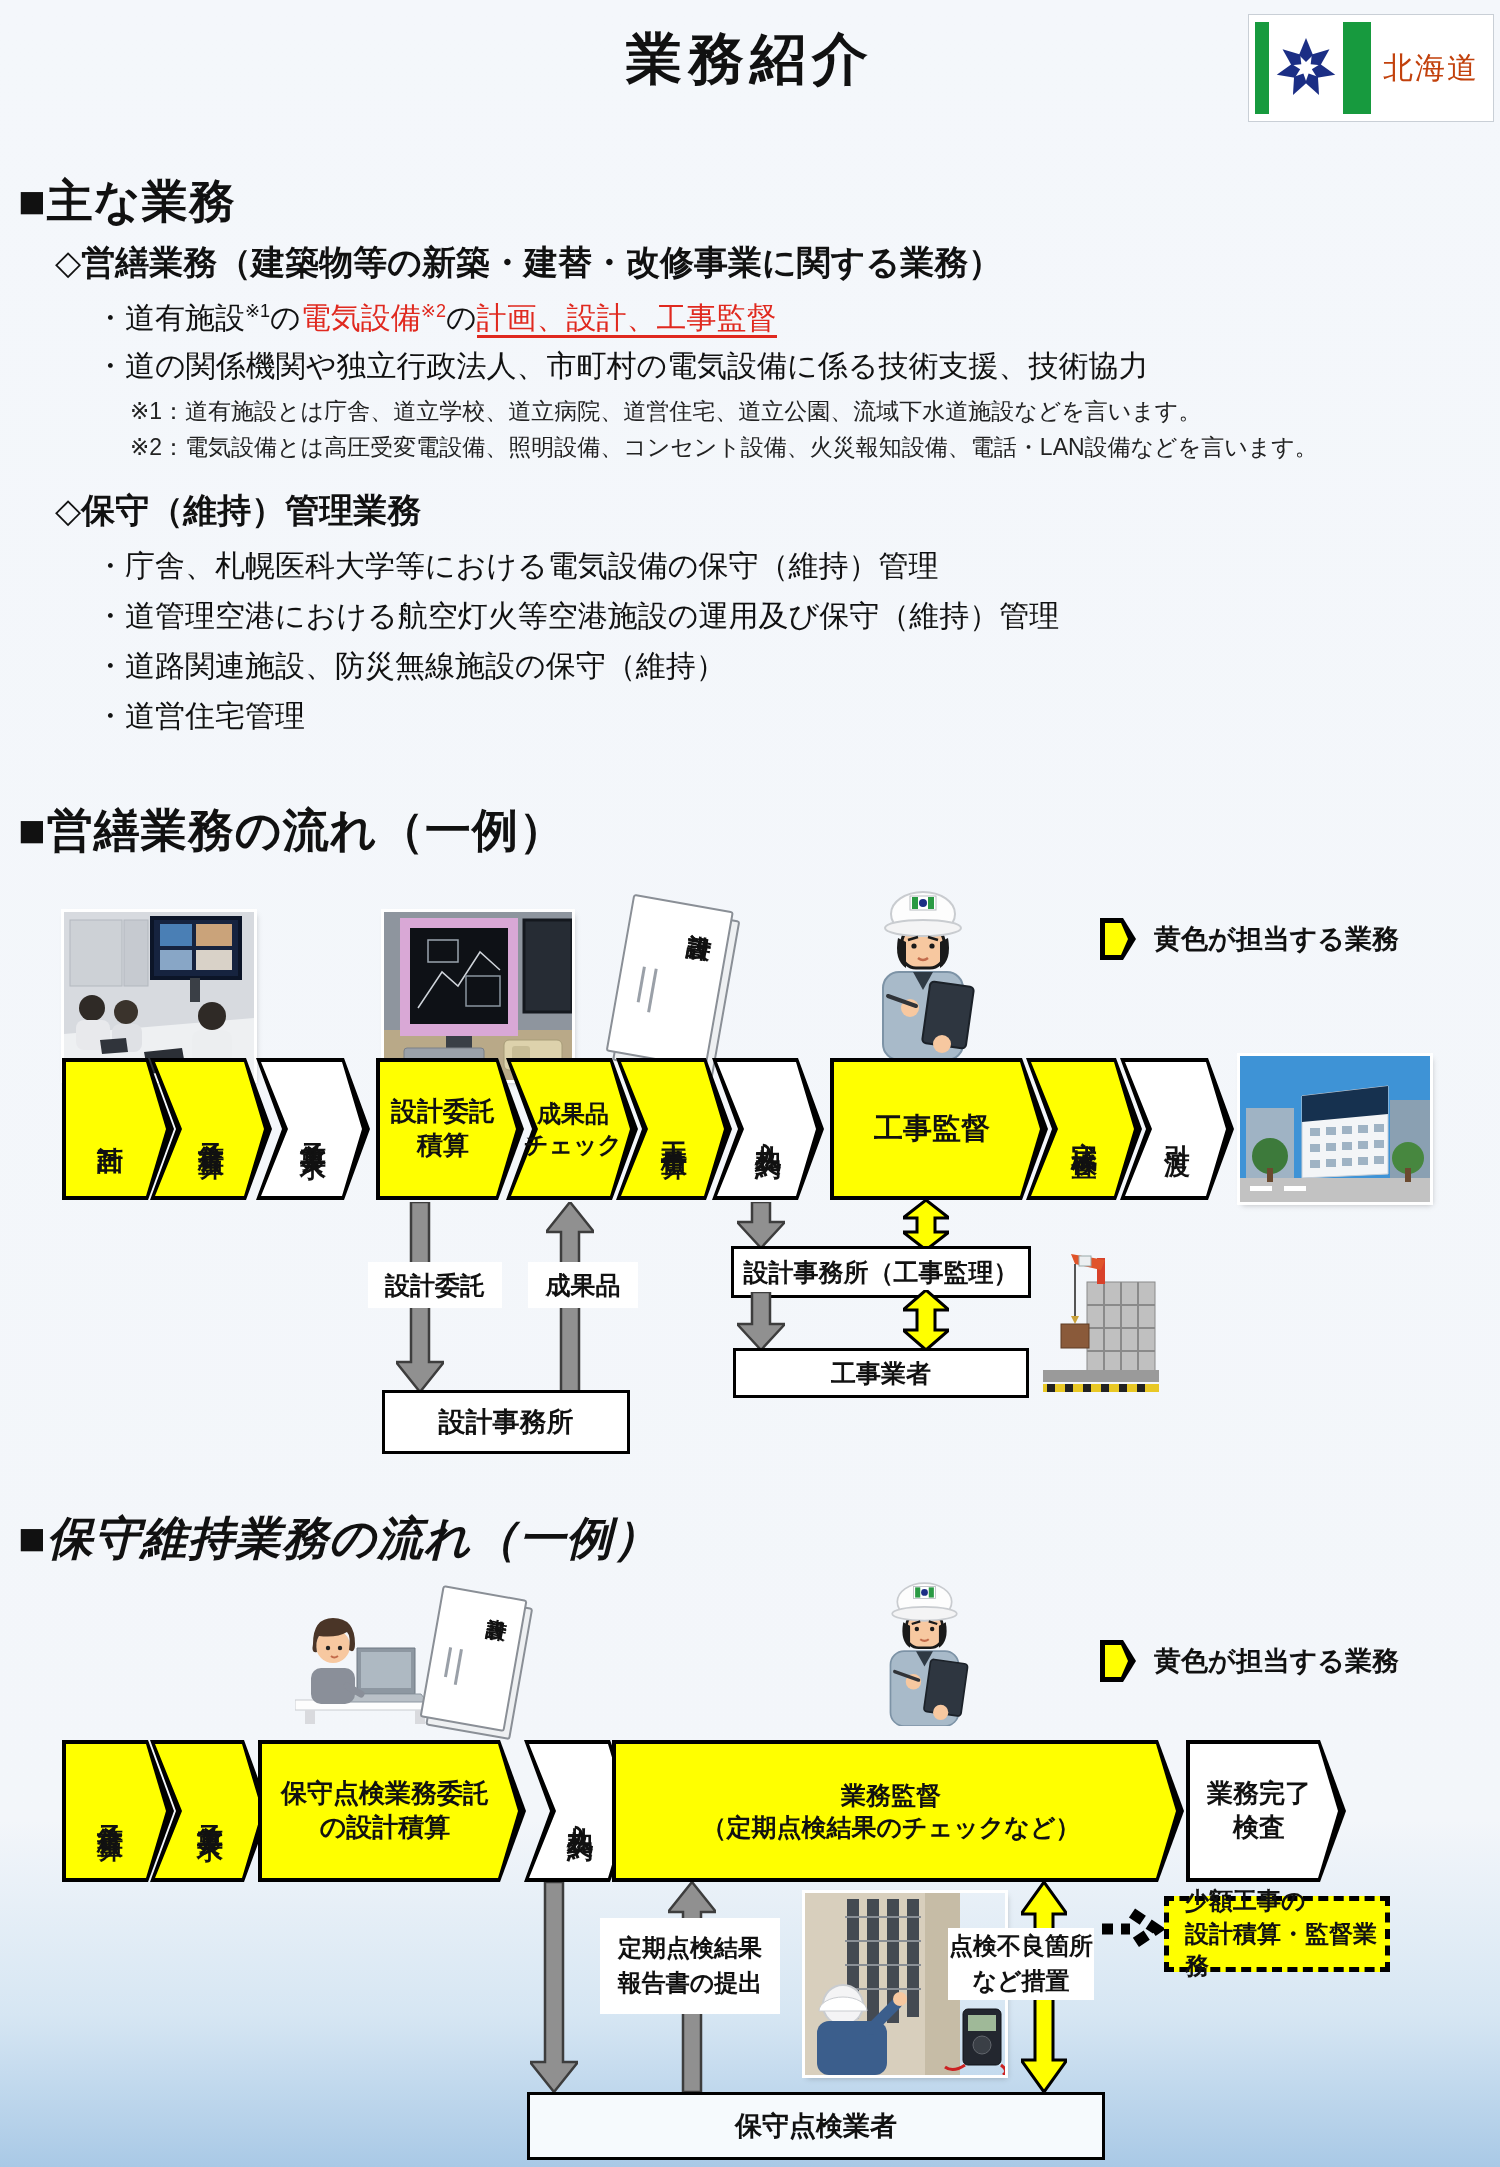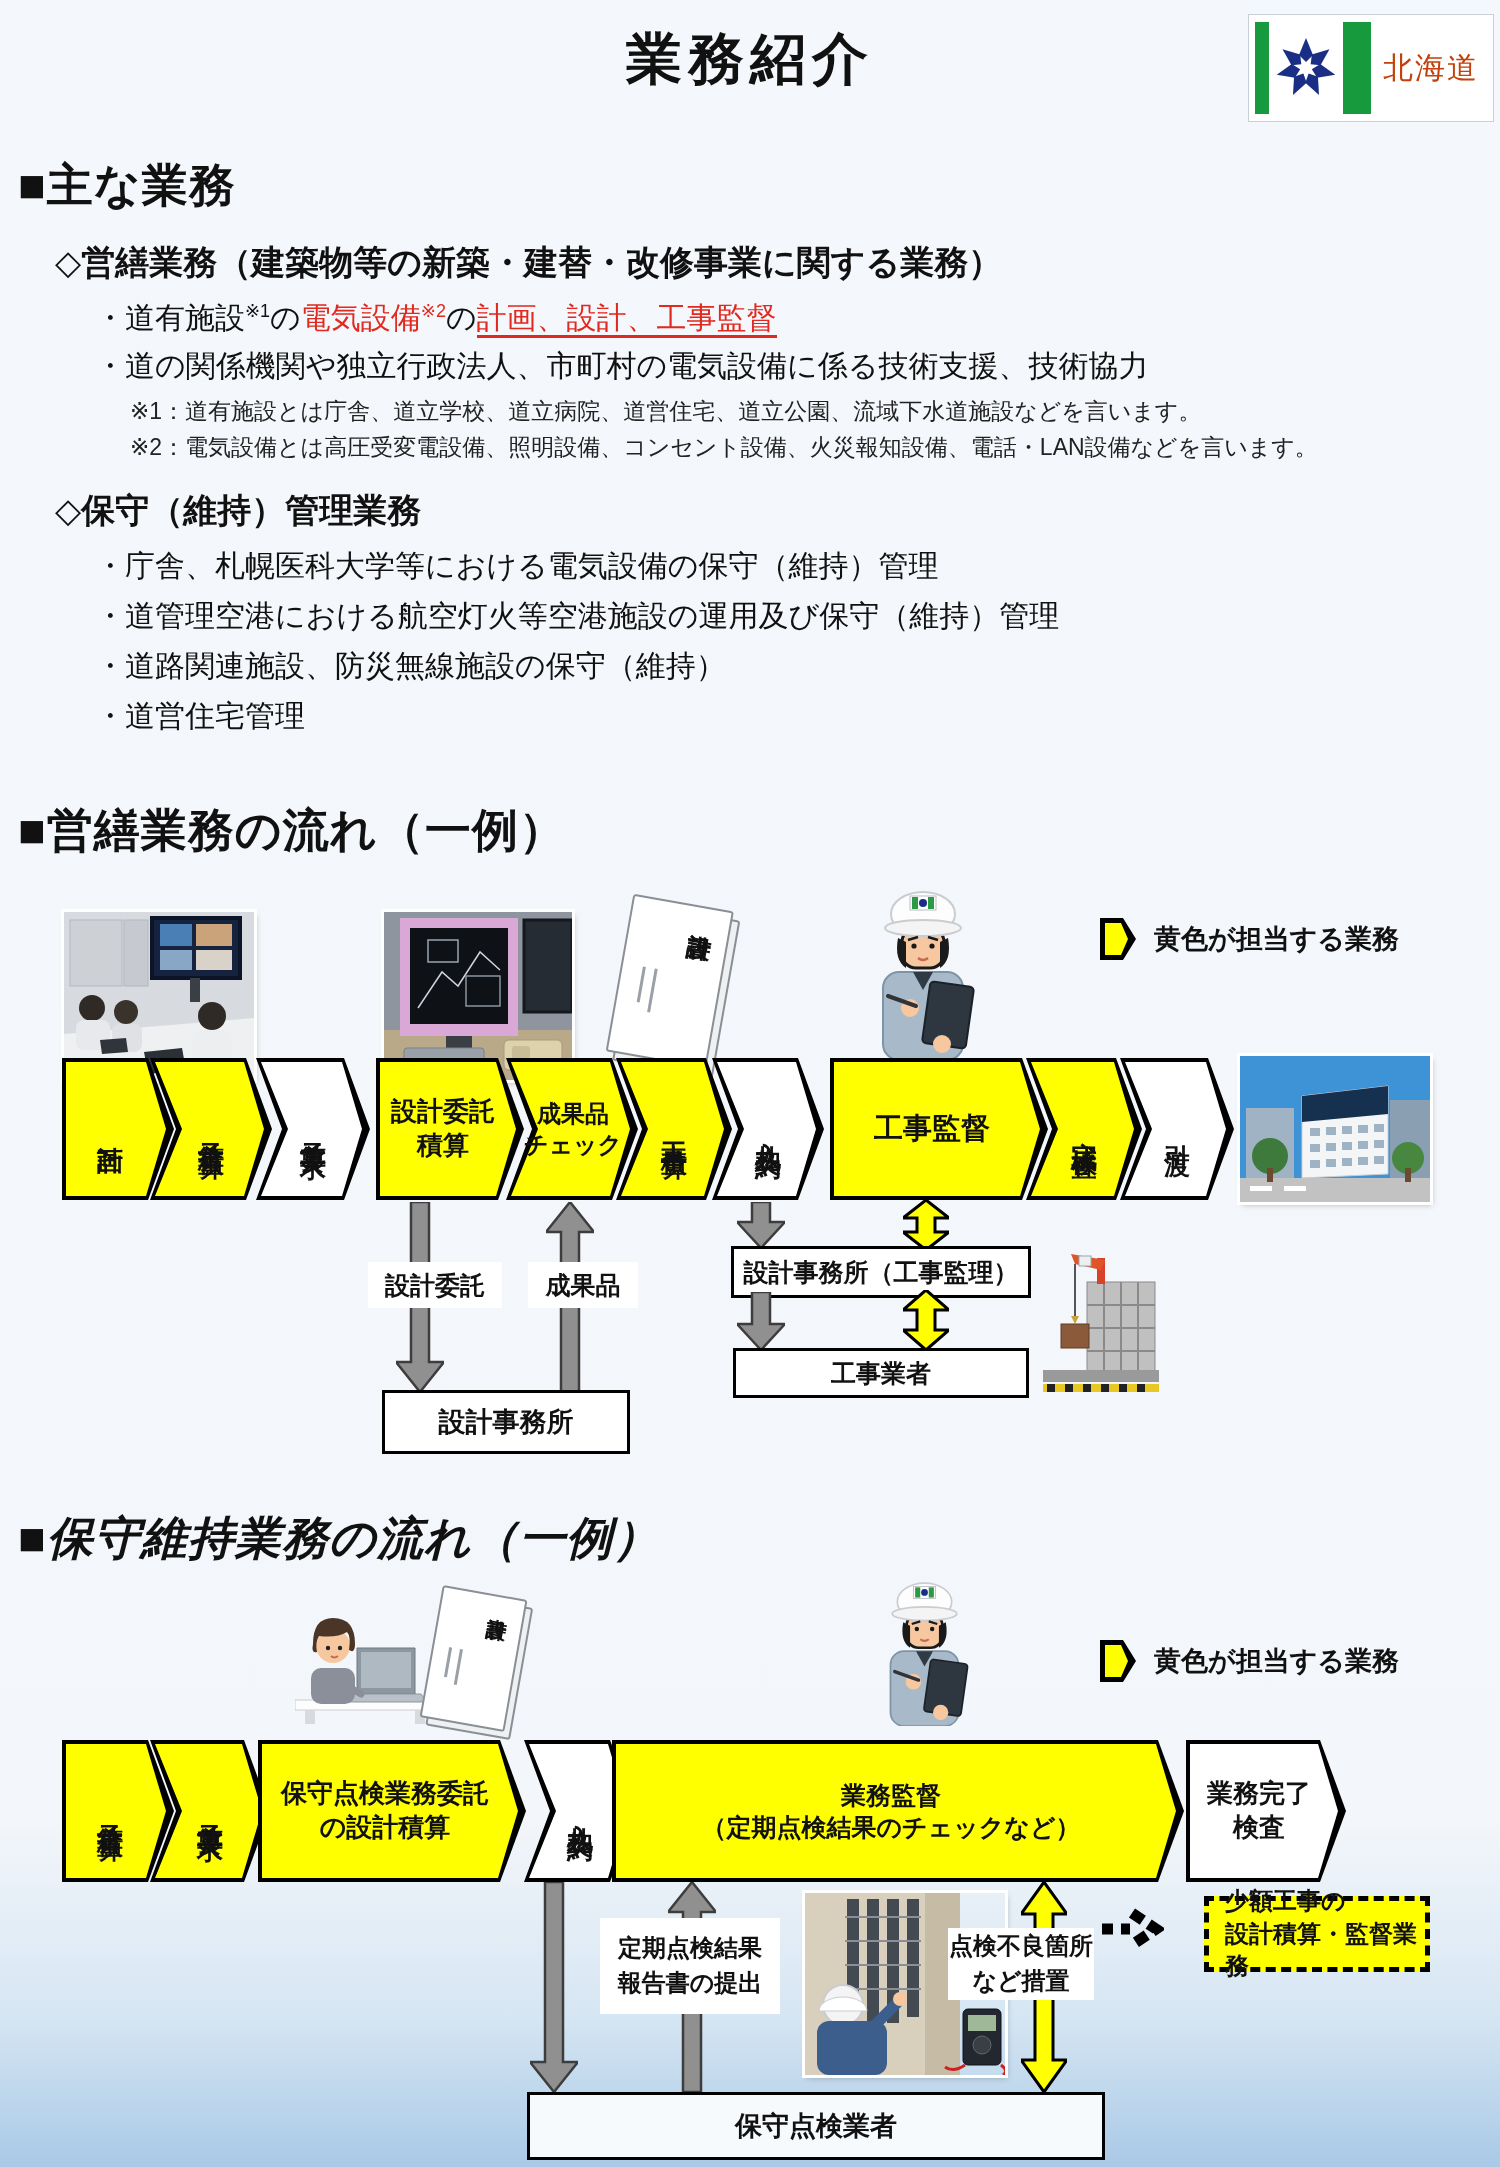--- a/index.html
+++ b/index.html
@@ -53,21 +53,21 @@
   .lgfill{position:absolute;inset:0;background:#ffff00;
     clip-path:polygon(5px 5px,calc(100% - 15px) 5px,calc(100% - 8px) 50%,calc(100% - 15px) calc(100% - 5px),5px calc(100% - 5px));}
   .lgtext{font-size:27px;font-weight:800;}
   
   .docpic{position:absolute;transform:rotate(10deg);}
   .docpage{position:absolute;background:#fff;border:2px solid #8a8f96;border-radius:3px;}
   .doctitle{position:absolute;writing-mode:vertical-rl;text-orientation:upright;font-weight:700;}
   .docline{position:absolute;writing-mode:vertical-rl;background:#9aa0a8;width:3px;}
   .photo{box-shadow:0 0 0 3px #fff,2px 3px 6px rgba(0,0,0,0.25);}
   .dash-box{position:absolute;background:#ffff00;border:5px dashed #000;font-weight:800;font-size:24px;
-    line-height:1.35;white-space:pre-line;display:flex;align-items:center;padding-left:16px;margin-left:40px;}
+    line-height:1.35;white-space:pre-line;display:flex;align-items:center;padding-left:16px;}
 </style>
 </head>
 <body>
 
 <div class="abs page-title">業務紹介</div>
 
 <div class="abs logo-box">
   <span class="logo-bar" style="width:14px;margin-left:6px;"></span>
   <span style="width:74px;height:92px;" class="fc">
     <svg width="64" height="64" viewBox="-32 -32 64 64">
@@ -79,21 +79,21 @@
         <path d="M0,-30 L7,-13 L0,-6 L-7,-13 Z" transform="rotate(205.71)"></path>
         <path d="M0,-30 L7,-13 L0,-6 L-7,-13 Z" transform="rotate(257.14)"></path>
         <path d="M0,-30 L7,-13 L0,-6 L-7,-13 Z" transform="rotate(308.57)"></path>
       </g>
     </svg>
   </span>
   <span class="logo-bar" style="width:28px;"></span>
   <span class="logo-name">北海道</span>
 </div>
 
-<div class="abs h1" style="left:18px;top:155px;">■主な業務</div>
+<div class="abs h1" style="left:18px;top:171px;">■主な業務</div>
 
 <div class="abs h2" style="left:55px;top:240px;">◇営繕業務（建築物等の新築・建替・改修事業に関する業務）</div>
 
 <div class="abs li" style="left:95px;top:298px;">
   <span>・道有施設</span><sup>※1</sup><span>の</span><span class="red">電気設備</span><sup class="red">※2</sup><span>の</span><span class="red-u">計画、設計、工事監督</span>
 </div>
 
 <div class="abs li" style="left:95px;top:346px;">・道の関係機関や独立行政法人、市町村の電気設備に係る技術支援、技術協力</div>
 <div class="abs note" style="left:130px;top:396px;">※1：道有施設とは庁舎、道立学校、道立病院、道営住宅、道立公園、流域下水道施設などを言います。</div>
 <div class="abs note" style="left:130px;top:432px;">※2：電気設備とは高圧受変電設備、照明設備、コンセント設備、火災報知設備、電話・LAN設備などを言います。</div>

